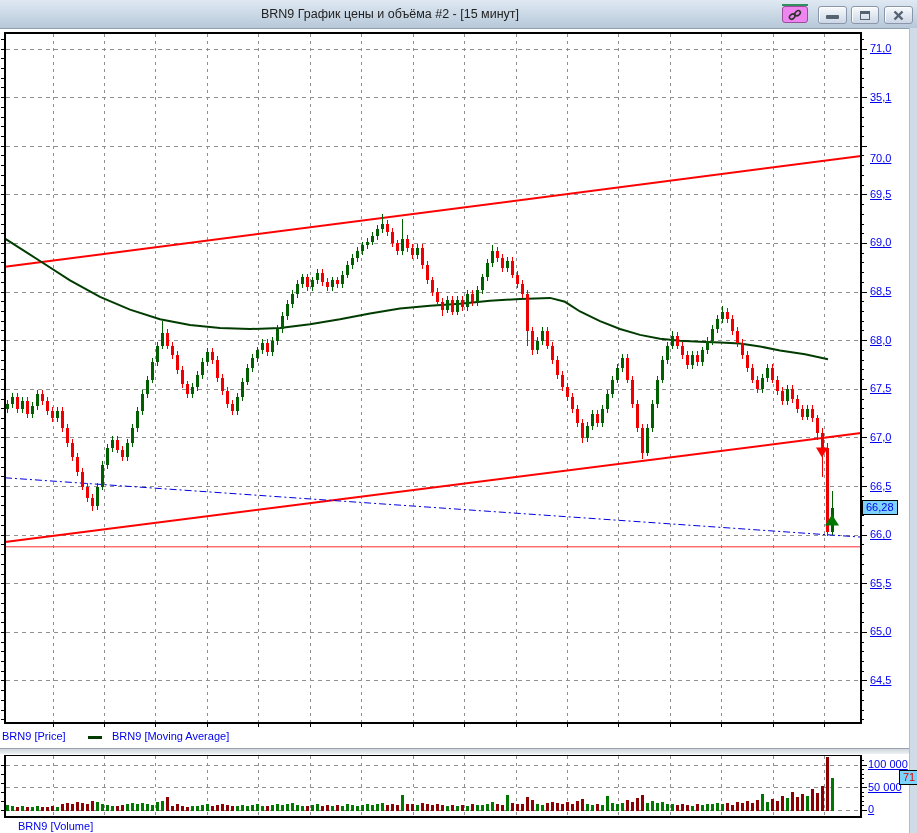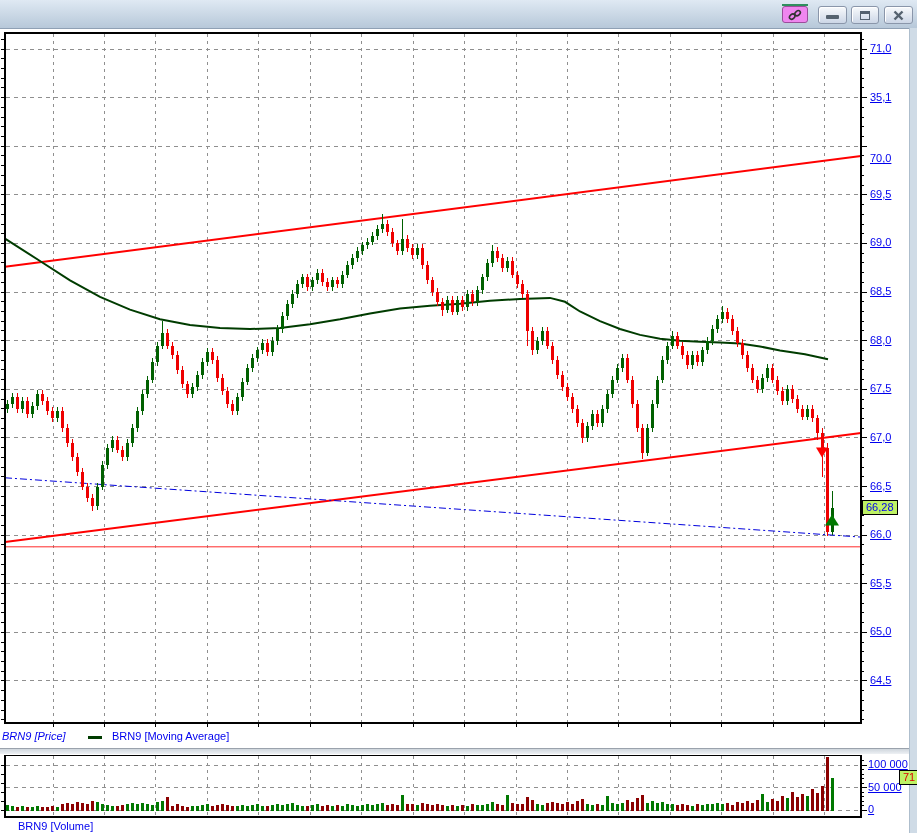--- a/index.html
+++ b/index.html
@@ -37,21 +37,21 @@
   .glyph-min{width:13px;height:4px;background:#55626f;border-radius:1px;margin-top:4px;}
   .glyph-restore{width:10px;height:9px;border:1.5px solid #55626f;border-top:3px solid #55626f;box-sizing:border-box;}
   
   #chart-svg{position:absolute;left:0;top:0;}
   .axis-label{
     position:absolute;font-size:11px;color:#0000ee;white-space:nowrap;
     line-height:13px;
     text-decoration:underline;
   }
   .value-box{
-    position:absolute;background:#bef264;border:1px solid #000;
+    position:absolute;background:#7dd3fc;border:1px solid #000;
     font-size:11px;line-height:13px;padding:0 3px;white-space:nowrap;z-index:5;
   }
   #price-box{color:#0000ee;}
   #volume-box{color:#dd0000;margin-left:37px;}
   .legend-text{
     position:absolute;font-size:11px;color:#0000ee;white-space:nowrap;line-height:14px;
   }
   .legend-dash{position:absolute;width:14px;height:3px;background:#003c00;}
   .splitter{
     position:absolute;left:0;top:748px;width:917px;height:5px;
@@ -62,20 +62,21 @@
     position:absolute;right:0;top:28px;width:7px;height:805px;
     background:#cfdbe6;border-left:1px solid #aebecd;
   }
 </style>
 </head>
 <body>
 
 <div>
 
   <div class="title-bar">
+    <div class="title-text">BRN9 График цены и объёма #2 - [15 минут]</div>
     <div class="btn-link-topline"></div>
     <div class="win-btn btn-link">
       <svg width="14" height="12" viewBox="0 0 14 12">
         <g stroke="#333" stroke-width="1.6" fill="none">
           <ellipse cx="4.2" cy="7.6" rx="3" ry="2.2" transform="rotate(-40 4.2 7.6)"></ellipse>
           <ellipse cx="9.6" cy="4.2" rx="3" ry="2.2" transform="rotate(-40 9.6 4.2)"></ellipse>
         </g>
       </svg>
     </div>
     <div class="win-btn btn-min">
@@ -853,21 +854,21 @@
       <div class="axis-label" style="left: 870px; top: 625.38px;">65,0</div>
       <div class="axis-label" style="left: 870px; top: 673.995px;">64,5</div>
       <div class="axis-label" style="left: 868px; top: 758px;">100 000</div>
       <div class="axis-label" style="left: 868px; top: 780.5px;">50 000</div>
       <div class="axis-label" style="left: 868px; top: 803px;">0</div>
     </div>
 
   <div id="price-box" class="value-box" style="left: 862px; top: 499.926px;">66,28</div>
   <div id="volume-box" class="value-box" style="left: 862px; top: 769.727px;">71 718</div>
 
-  <div class="legend-text" style="left:2px;top:729px;font-style:italic;">BRN9 [Price]</div>
+  <div class="legend-text" style="left:2px;top:729px;">BRN9 [Price]</div>
   <div class="legend-dash" style="left:88px;top:736px;"></div>
   <div class="legend-text" style="left:112px;top:729px;">BRN9 [Moving Average]</div>
 
   <div class="splitter"></div>
 
   <div class="legend-text" style="left:18px;top:819px;">BRN9 [Volume]</div>
 
   <div class="right-strip"></div>
 </div>
 

